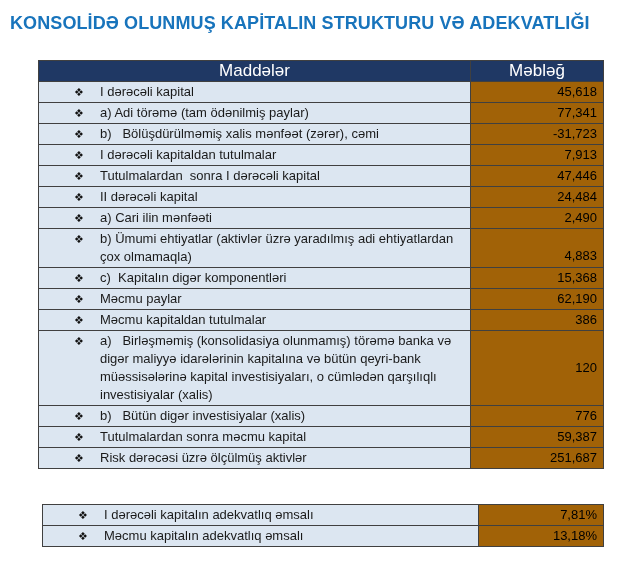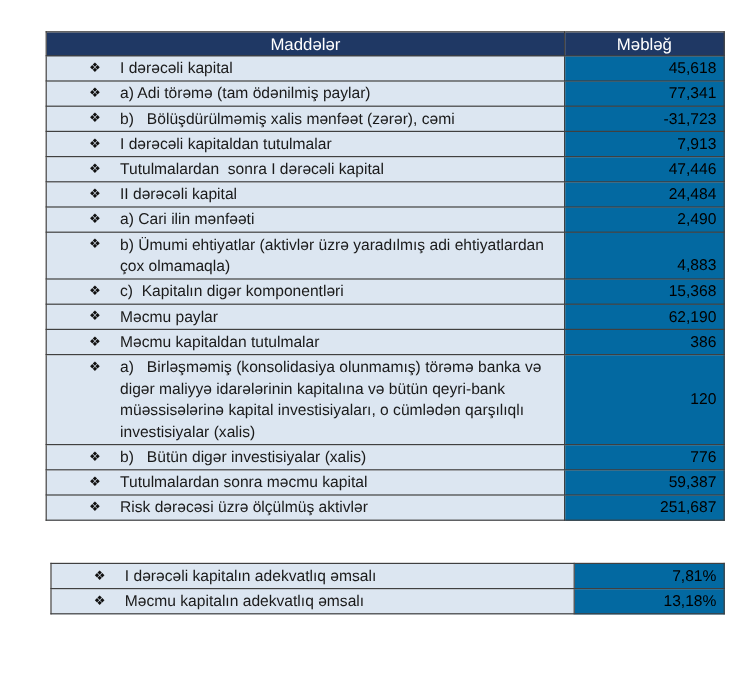--- a/index.html
+++ b/index.html
@@ -22,21 +22,21 @@
     border-collapse: collapse;
     table-layout: fixed;
   }
   .cap-table { width: 565px; margin: 26px 0 0 38px; }
   .adq-table { width: 561px; margin: 35px 0 0 42px; }
   th, td { border: 1px solid #404040; }
   th {
     background: #1F3864;
     color: #ffffff;
     font-weight: normal;
-    font-size: 14px;
+    font-size: 17px;
     height: 20px;
     padding: 0 2px;
     text-align: center;
   }
   td { font-size: 13px; line-height: 18px; color: #1a1a1a; }
   tr { height: 20px; }
   .adq-table tr { height: 21px; }
   .label-cell {
     background: #DCE6F1;
     padding: 1px 6px 1px 32px;
@@ -46,33 +46,34 @@
   .bullet {
     flex: 0 0 16px;
     margin-right: 13px;
     font-size: 11px;
     line-height: 18px;
     color: #111111;
     text-align: center;
   }
   .label-text { flex: 1; }
   .value-cell {
-    background: #0369a1;
+    background: #a16207;
     color: #000000;
     text-align: right;
     padding: 1px 6px;
     vertical-align: middle;
   }
   .value-cell.v-bottom { vertical-align: bottom; padding-bottom: 2px; }
 </style>
 </head>
 <body>
 
 <div>
 
+  <h1 class="page-title">KONSOLİDƏ OLUNMUŞ KAPİTALIN STRUKTURU VƏ ADEKVATLIĞI</h1>
 
   <table class="cap-table">
     <colgroup>
       <col style="width:432px">
       <col style="width:133px">
     </colgroup>
     <thead>
       <tr>
         <th>Maddələr</th>
         <th>Məbləğ</th>

